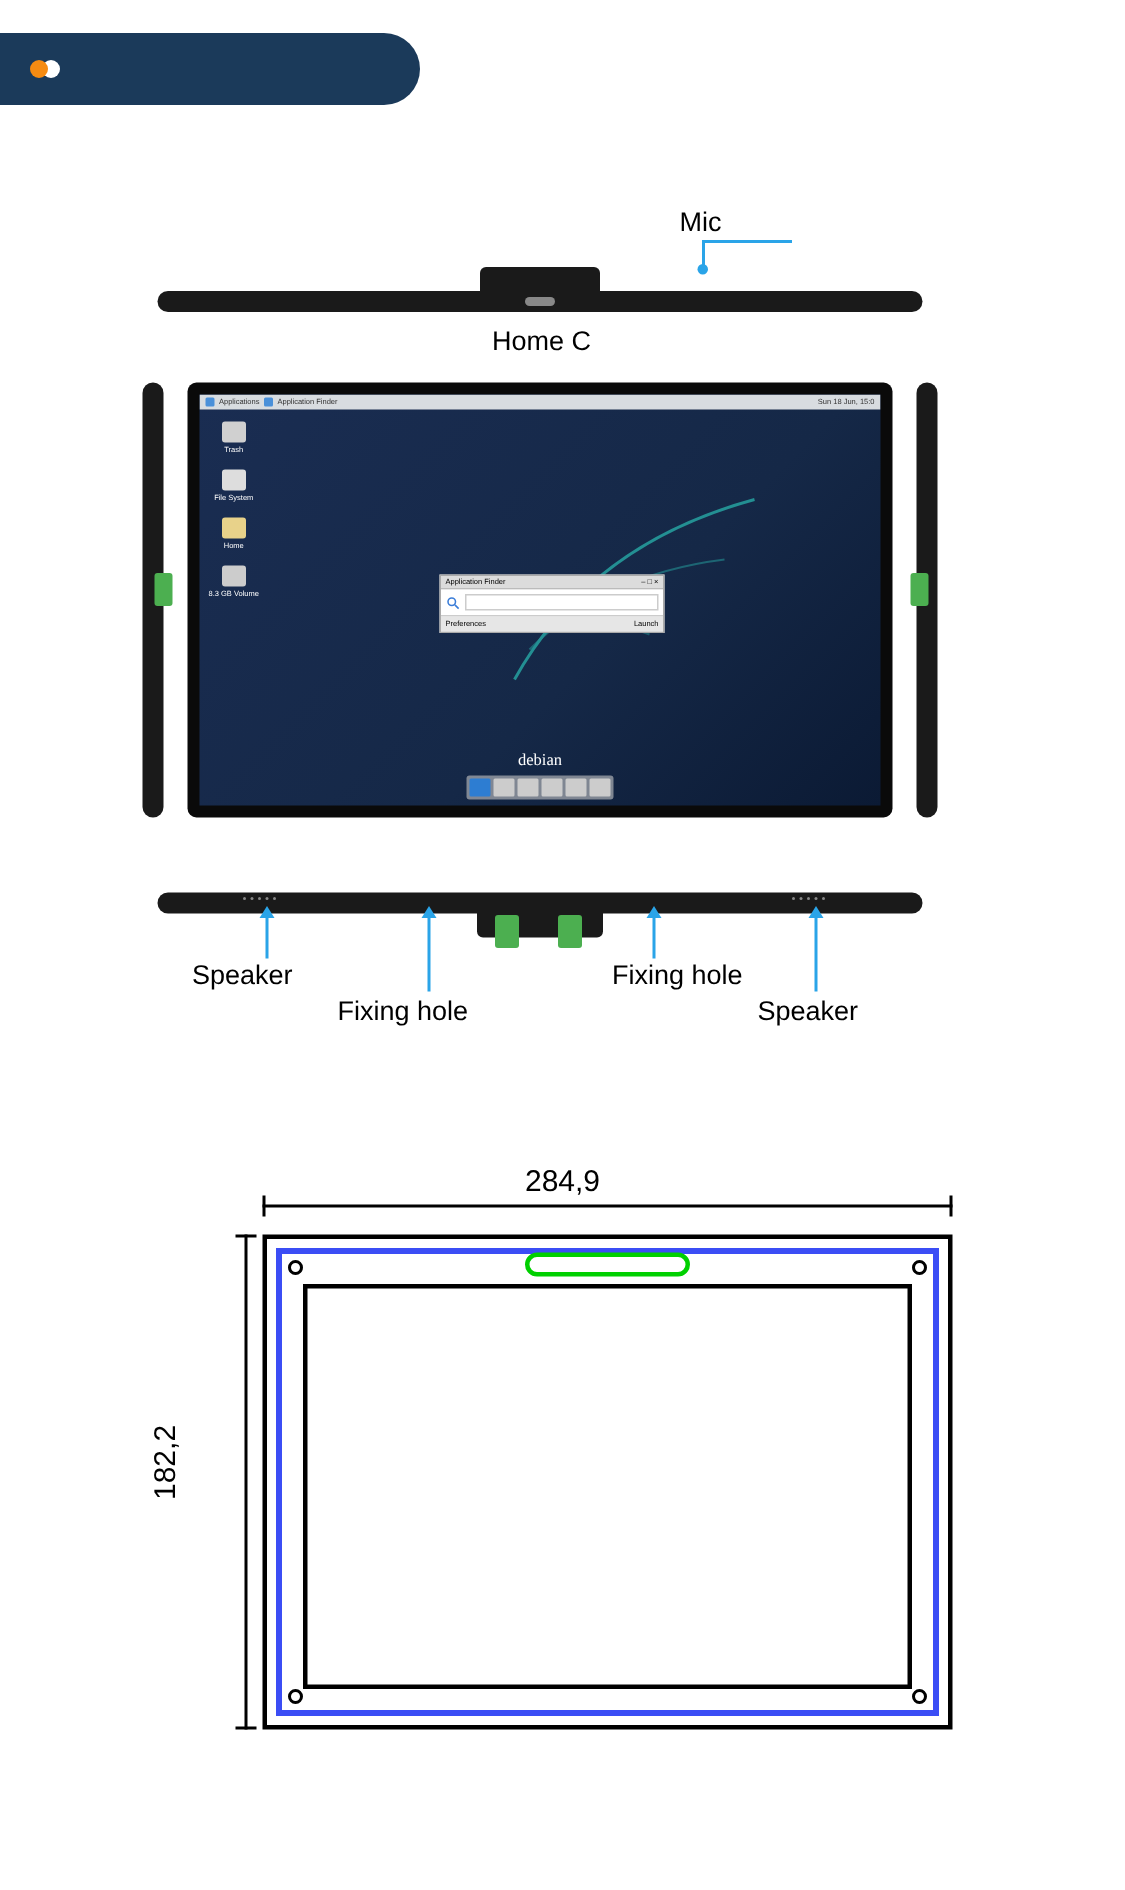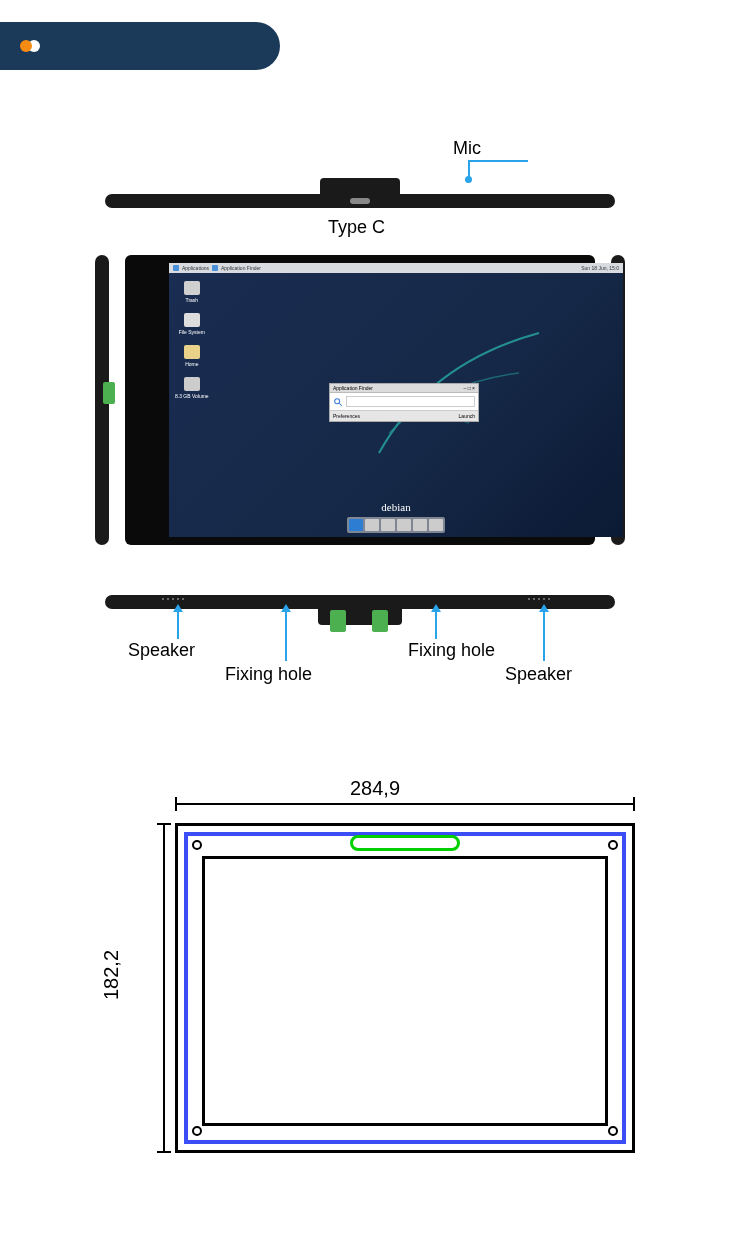--- a/index.html
+++ b/index.html
@@ -110,21 +110,20 @@
     background: #0a0a0a;
     border-radius: 6px;
     padding: 8px;
   }
   .front-screen {
     width: 100%;
     height: 100%;
     background: linear-gradient(135deg, #1a2d52 0%, #152847 60%, #0b1a34 100%);
     position: relative;
     overflow: hidden;
-    margin-left: 36px;
   }
   .taskbar-top {
     position: absolute;
     top: 0; left: 0; right: 0;
     height: 10px;
     background: #d8dce0;
     display: flex;
     align-items: center;
     padding: 0 4px;
     font-size: 5px;
@@ -405,21 +404,21 @@
 
 <div class="callout" style="top:138px; left:453px;">Mic</div>
 <div class="callout-line" style="top:162px; left:468px; width:2px; height:15px;"></div>
 <div class="callout-dot" style="top:176px; left:465px;"></div>
 <div class="callout-line" style="top:160px; left:468px; width:60px; height:2px;"></div>
 
 <div class="top-notch"></div>
 <div class="top-edge"></div>
 <div class="top-port"></div>
 
-<div class="callout" style="top:217px; left:328px;">Type C</div>
+<div class="callout" style="top:217px; left:328px;">Home C</div>
 
 <div class="side-edge side-left"></div>
 <div class="side-connector" style="top:382px; left:103px;"></div>
 <div class="side-edge side-right"></div>
 <div class="side-connector" style="top:382px; left:607px;"></div>
 
 <div class="front-frame">
   <div class="front-screen">
     <div class="taskbar-top">
       <div class="taskbar-left">

